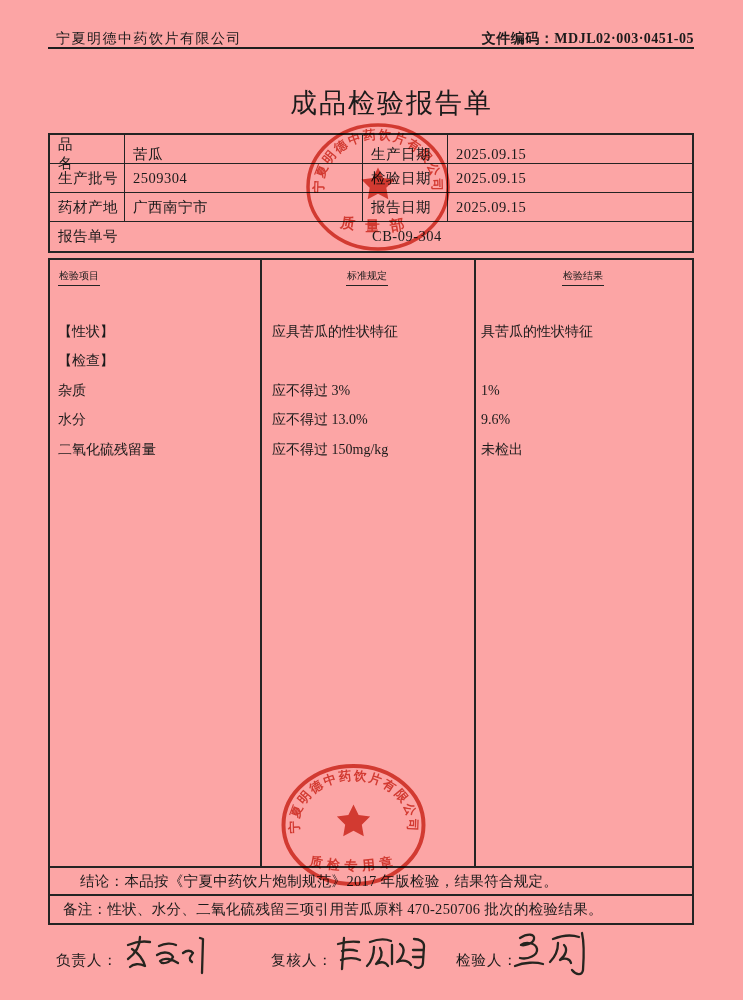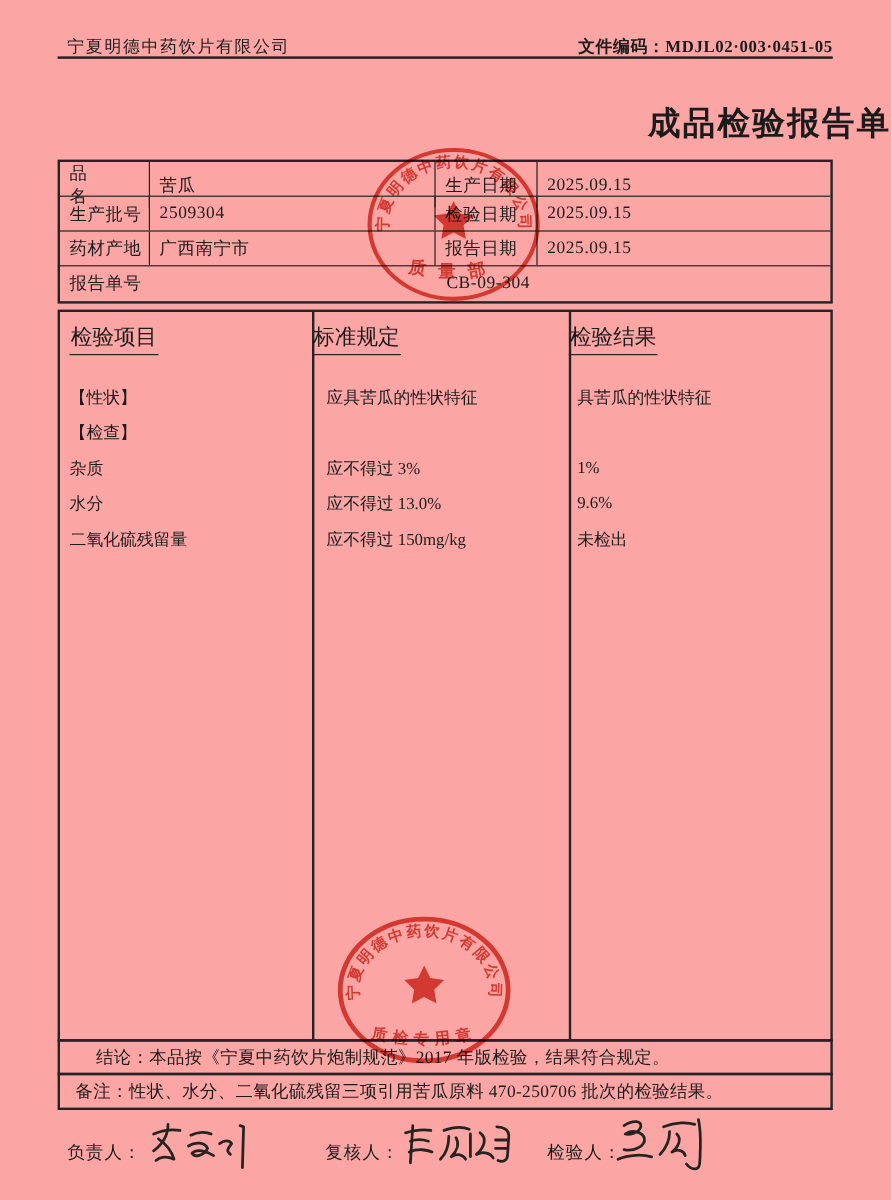--- a/index.html
+++ b/index.html
@@ -3,35 +3,35 @@
 <meta charset="utf-8">
 <style>
   html,body{margin:0;padding:0;background:#ffffff;}
   .page{position:relative;width:743px;height:1000px;background:#fca5a5;overflow:hidden;
         font-family:"Liberation Serif","DejaVu Serif",serif;color:#1b1b1b;}
   .abs{position:absolute;}
   
   .company{left:56px;top:30px;font-size:14px;letter-spacing:1.5px;}
   .doccode{right:49px;top:30px;font-size:14px;letter-spacing:.5px;font-weight:bold;}
   .rule{left:48px;top:47px;width:646px;height:2px;background:#1e1e1e;}
-  .title{left:0;right:0;top:85px;text-align:right;font-size:27px;font-weight:bold;letter-spacing:2px;padding-left:40px;}
+  .title{left:0;right:0;top:85px;text-align:center;font-size:27px;font-weight:normal;letter-spacing:2px;padding-left:40px;}
   
   .info-table{left:48px;top:133px;width:646px;height:120px;border:2px solid #242424;box-sizing:border-box;
               display:grid;grid-template-rows:repeat(4,1fr);}
   .info-row{display:grid;grid-template-columns:75px 238px 85px 1fr;border-bottom:1.5px solid #242424;min-height:0;}
   .info-row.last{grid-template-columns:314px 1fr;border-bottom:none;}
   .icell{display:flex;align-items:center;padding-left:8px;font-size:14.5px;letter-spacing:.5px;box-sizing:border-box;min-width:0;}
   .info-row .bR{border-right:1.5px solid #242424;}
   .icell.sp{justify-content:space-between;padding-right:13px;}
   
   .insp{left:48px;top:258px;width:646px;height:610px;border:2px solid #242424;box-sizing:border-box;}
   .vline{position:absolute;top:0;bottom:0;width:1.5px;background:#242424;}
-  .insp-head{position:absolute;top:9px;left:0;right:0;display:grid;grid-template-columns:210px 214px 1fr;font-size:18px;}
+  .insp-head{position:absolute;top:9px;left:0;right:0;display:grid;grid-template-columns:210px 214px 1fr;font-size:10px;}
   .insp-head .h1{padding-left:8px;text-align:left;}
-  .insp-head .hc{}
+  .insp-head .hc{text-align:center;}
   .uline{display:inline-block;border-bottom:1.5px solid #242424;padding:0 1px 2px 1px;}
   .insp-rows{position:absolute;top:57px;left:0;right:0;}
   .insp-row{display:grid;grid-template-columns:210px 214px 1fr;height:29.5px;align-items:center;font-size:14px;}
   .insp-row .c1{padding-left:8px;}
   .insp-row .c2{padding-left:12px;}
   .insp-row .c3{padding-left:7px;}
   
   .conc{left:48px;top:866px;width:646px;height:30px;border:2px solid #242424;box-sizing:border-box;
         display:flex;align-items:center;padding-left:30px;font-size:14.5px;letter-spacing:.3px;}
   .rem{left:48px;top:894px;width:646px;height:31px;border:2px solid #242424;box-sizing:border-box;

